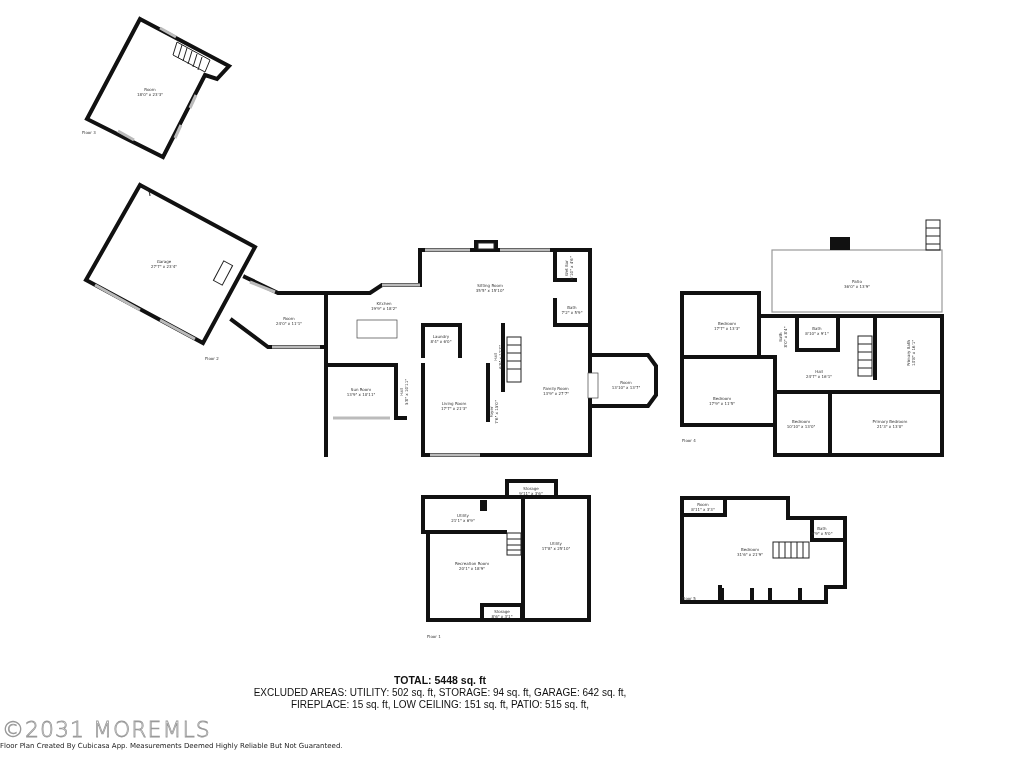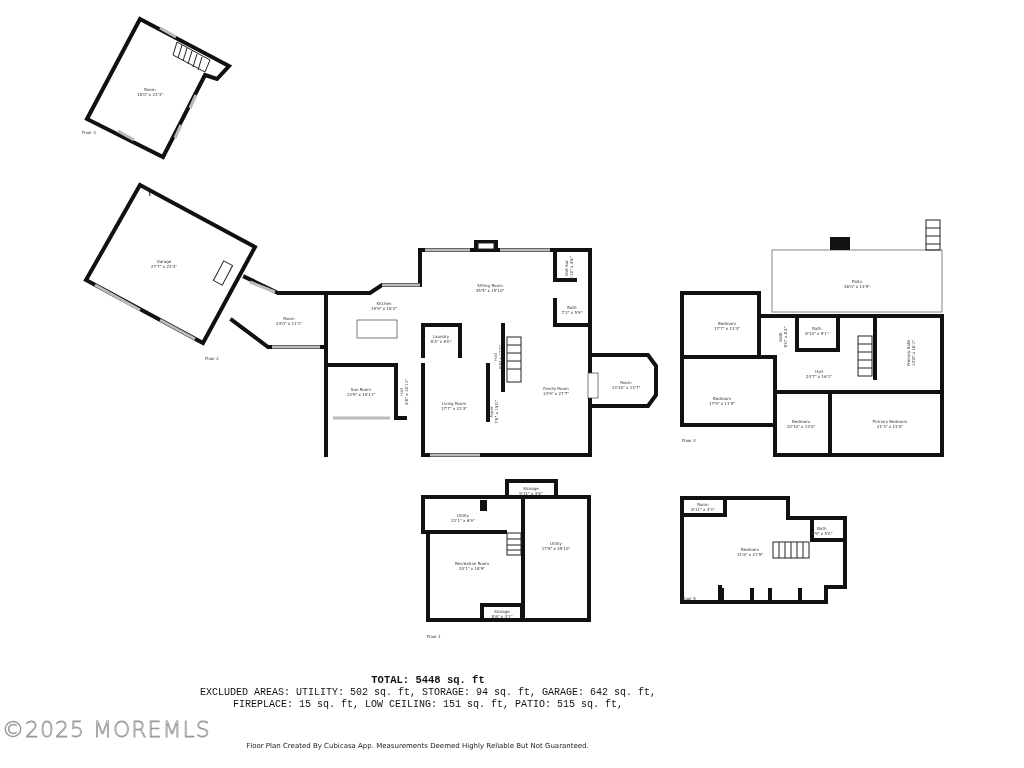--- a/index.html
+++ b/index.html
@@ -5,23 +5,23 @@
   html, body { margin:0; padding:0; background:#ffffff; }
   body { width:1024px; height:768px; position:relative; overflow:hidden; font-family:"DejaVu Sans", sans-serif; color:#000; }
   svg#plan { position:absolute; left:0; top:0; width:1024px; height:768px; }
   .wall { stroke:#111; stroke-width:4; fill:none; stroke-linecap:square; }
   .thin { stroke:#222; stroke-width:1; fill:none; }
   .win { stroke:#bbb; stroke-width:3; fill:none; }
   .fix { stroke:#444; stroke-width:0.7; fill:#fff; }
   .patio { stroke:#999; stroke-width:1.2; fill:none; }
   .rlabel { font-family:"DejaVu Sans", sans-serif; font-size:4px; fill:#333; text-anchor:middle; }
   .flabel { font-family:"DejaVu Sans", sans-serif; font-size:4px; fill:#333; }
-  #summary { position:absolute; left:0; top:674px; width:856px; text-align:center; font-family:Liberation Mono, monospace; font-size:10px; line-height:12.5px; color:#111; }
+  #summary { position:absolute; left:12px; top:674px; width:856px; text-align:center; font-family:Liberation Sans, sans-serif; font-size:10px; line-height:12.5px; color:#111; }
   #summary .total { font-weight:bold; font-size:10.5px; }
-  #credit { position:absolute; left:0; top:742px; width:835px; text-align:center; font-family:"DejaVu Sans", sans-serif; font-size:7px; color:#222; }
+  #credit { position:absolute; left:0; top:742px; width:835px; text-align:left; font-family:"DejaVu Sans", sans-serif; font-size:7px; color:#222; }
   #watermark { position:absolute; left:2px; top:717px; font-family:"DejaVu Sans", sans-serif; font-size:22px; font-weight:200; letter-spacing:1px; color:transparent; -webkit-text-stroke:0.8px #999; }
 </style>
 </head>
 <body>
 
 <svg id="plan" viewBox="0 0 1024 768">
 
   <g>
     <polygon class="wall" points="140,19 229,66 217,79 205,75 163,157 87,119"></polygon>
     <line class="win" x1="160" y1="28" x2="176" y2="37"></line>
@@ -219,13 +219,13 @@
     <text class="flabel" x="682" y="600">Floor 5</text>
   </g>
 </svg>
 
 <div id="summary">
   <div class="total">TOTAL: 5448 sq. ft</div>
   <div>EXCLUDED AREAS: UTILITY: 502 sq. ft, STORAGE: 94 sq. ft, GARAGE: 642 sq. ft,</div>
   <div>FIREPLACE: 15 sq. ft, LOW CEILING: 151 sq. ft, PATIO: 515 sq. ft,</div>
 </div>
 <div id="credit">Floor Plan Created By Cubicasa App. Measurements Deemed Highly Reliable But Not Guaranteed.</div>
-<div id="watermark">©2025 MOREMLS</div>
+<div id="watermark">©2031 MOREMLS</div>
 
 </body></html>

